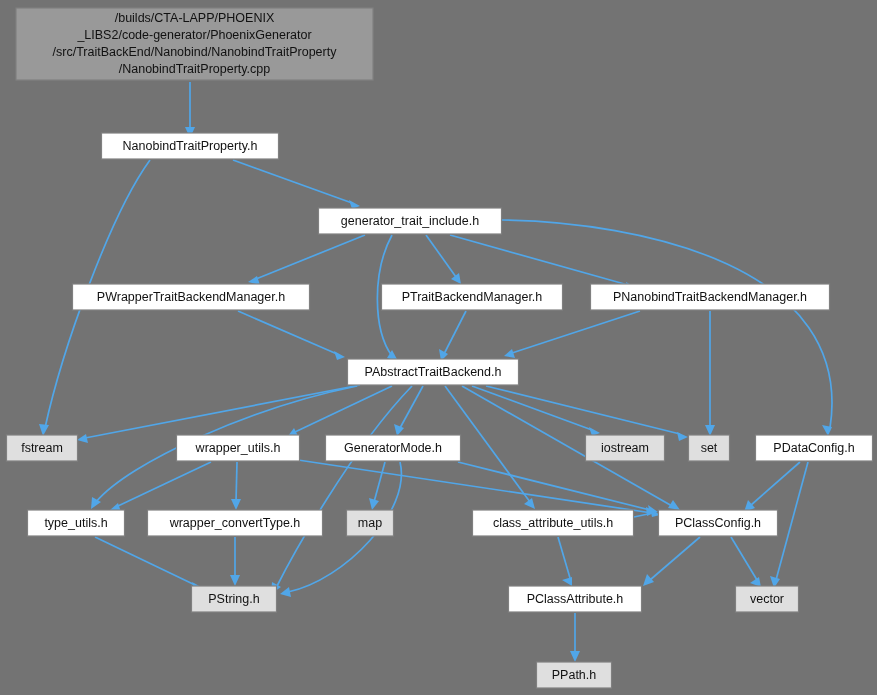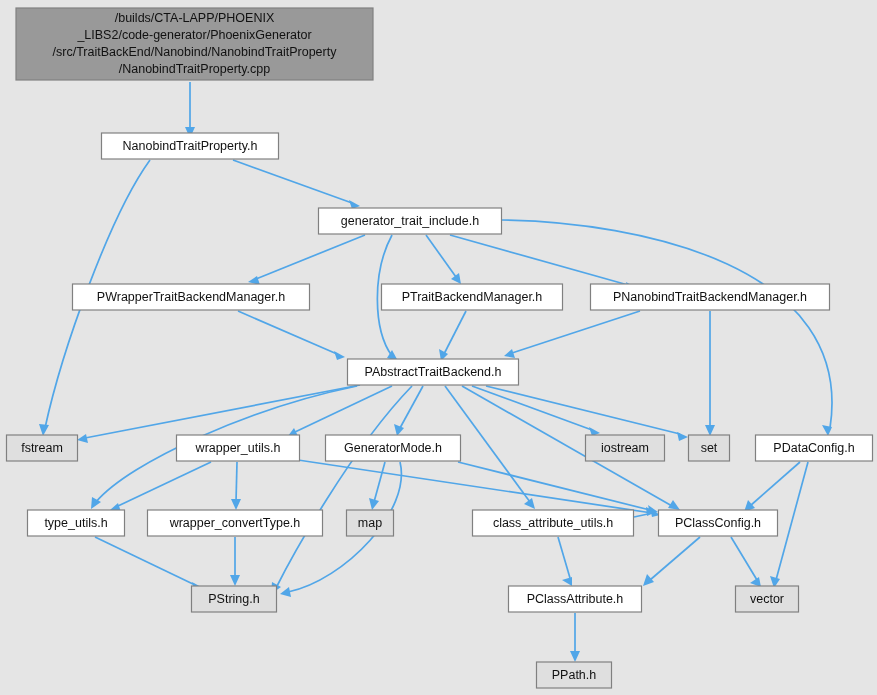--- a/index.html
+++ b/index.html
@@ -4,21 +4,21 @@
 <style>
   html, body {
     margin: 0;
     padding: 0;
     background: #ffffff;
   }
   #graph-root {
     position: relative;
     width: 877px;
     height: 695px;
-    background: #e5e5e5;
+    background: #737373;
     font-family: "Liberation Sans", sans-serif;
     overflow: hidden;
   }
   svg#graph-svg {
     position: absolute;
     top: 0; left: 0;
     width: 877px;
     height: 695px;
   }
   .node-rect {

